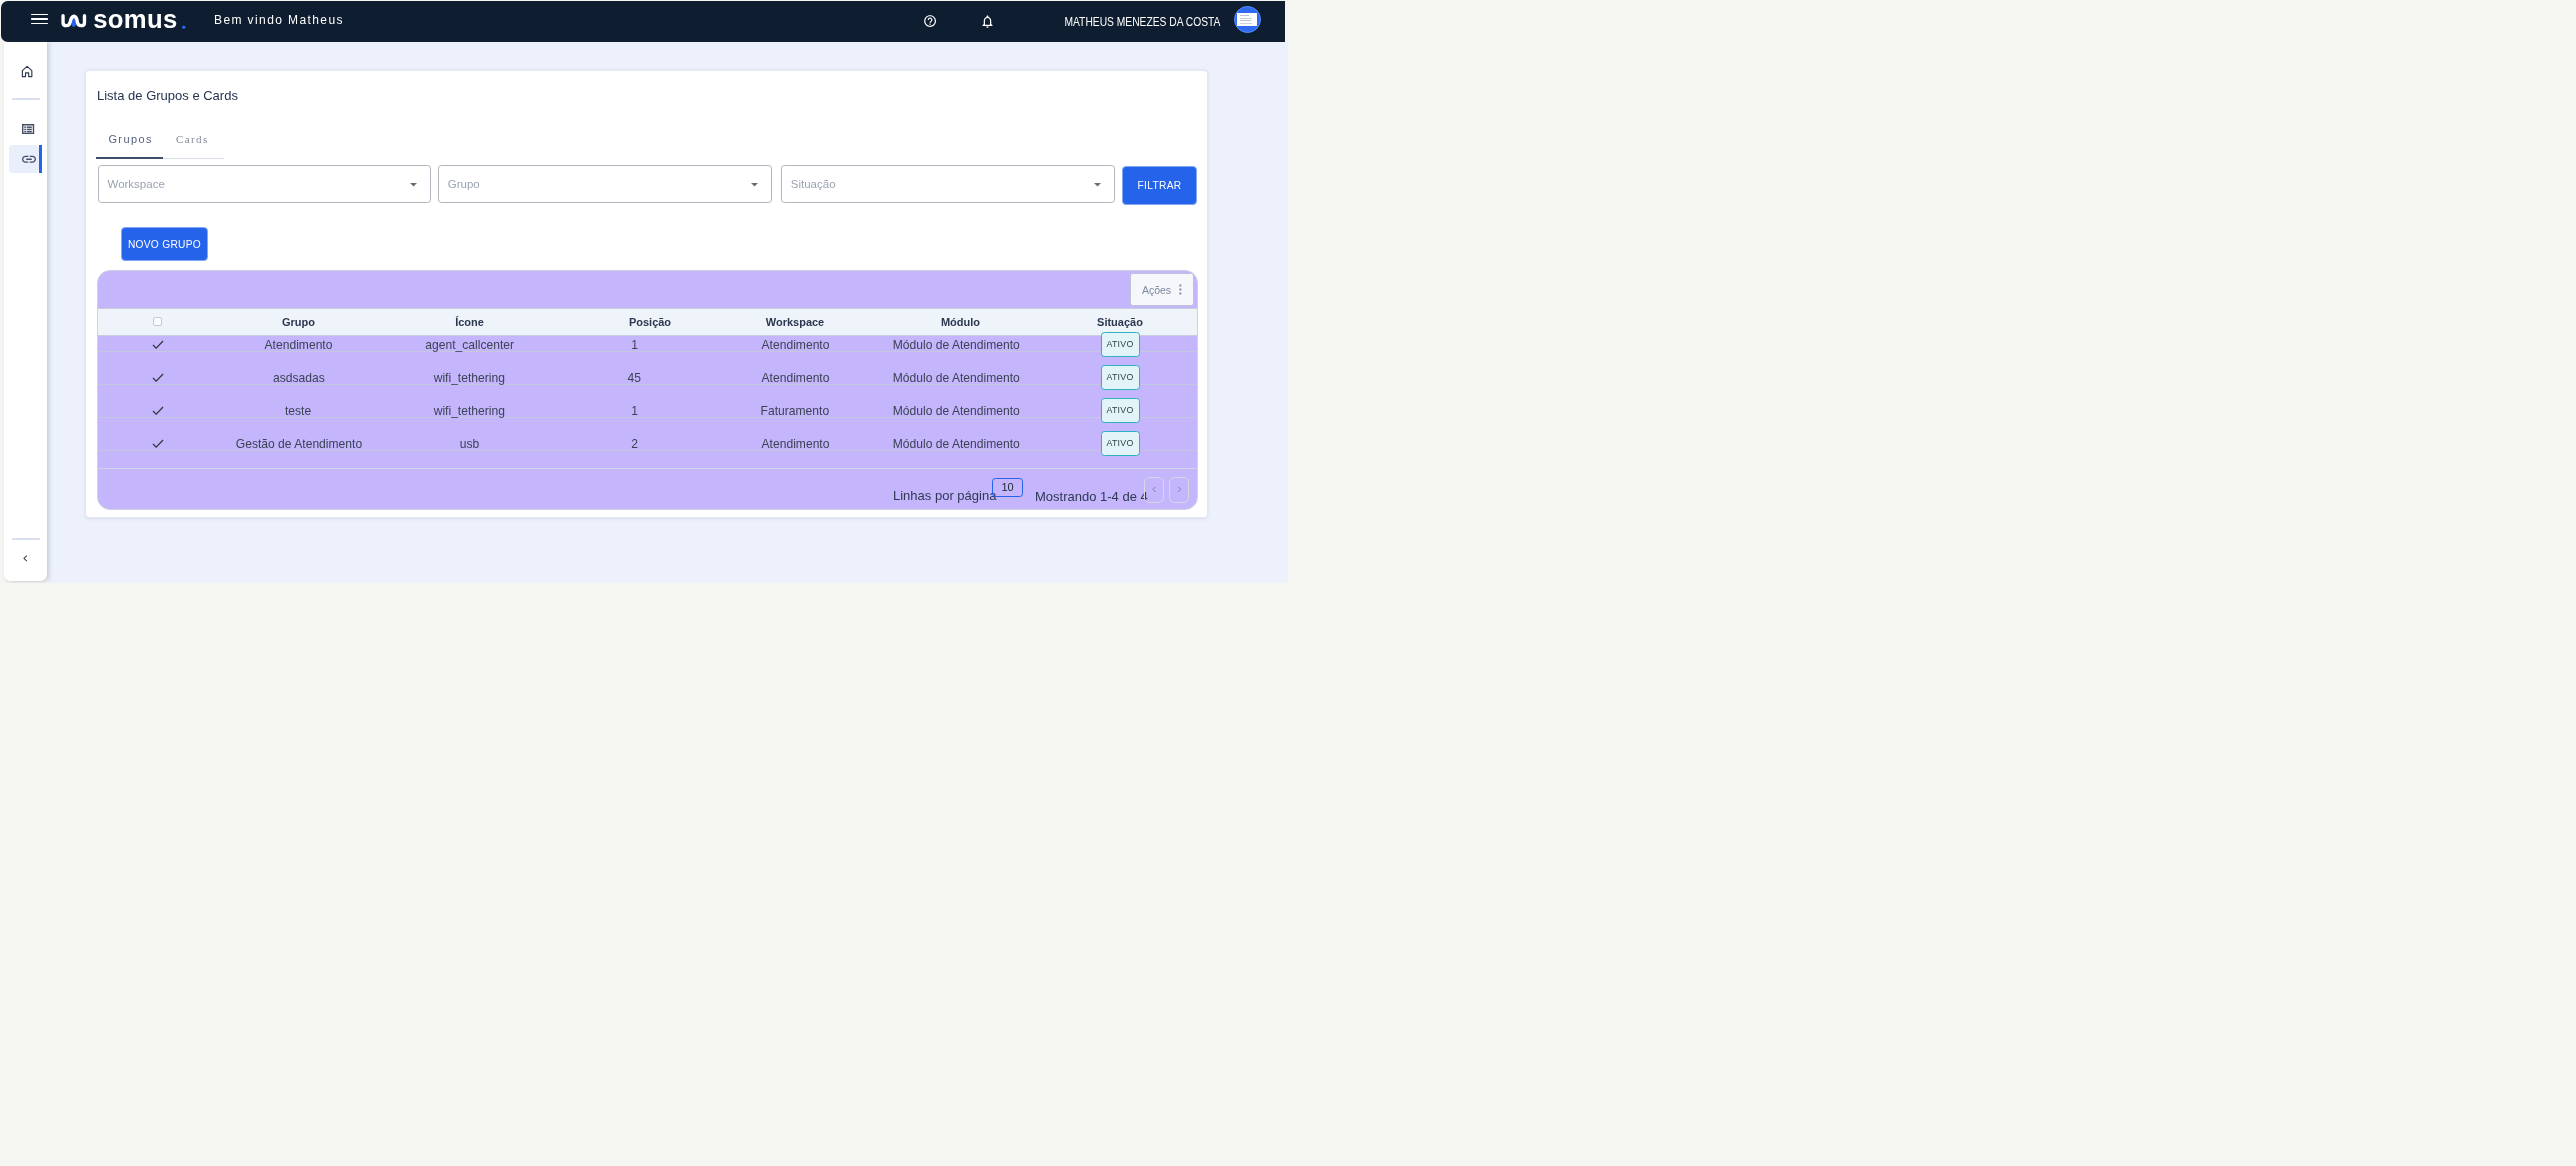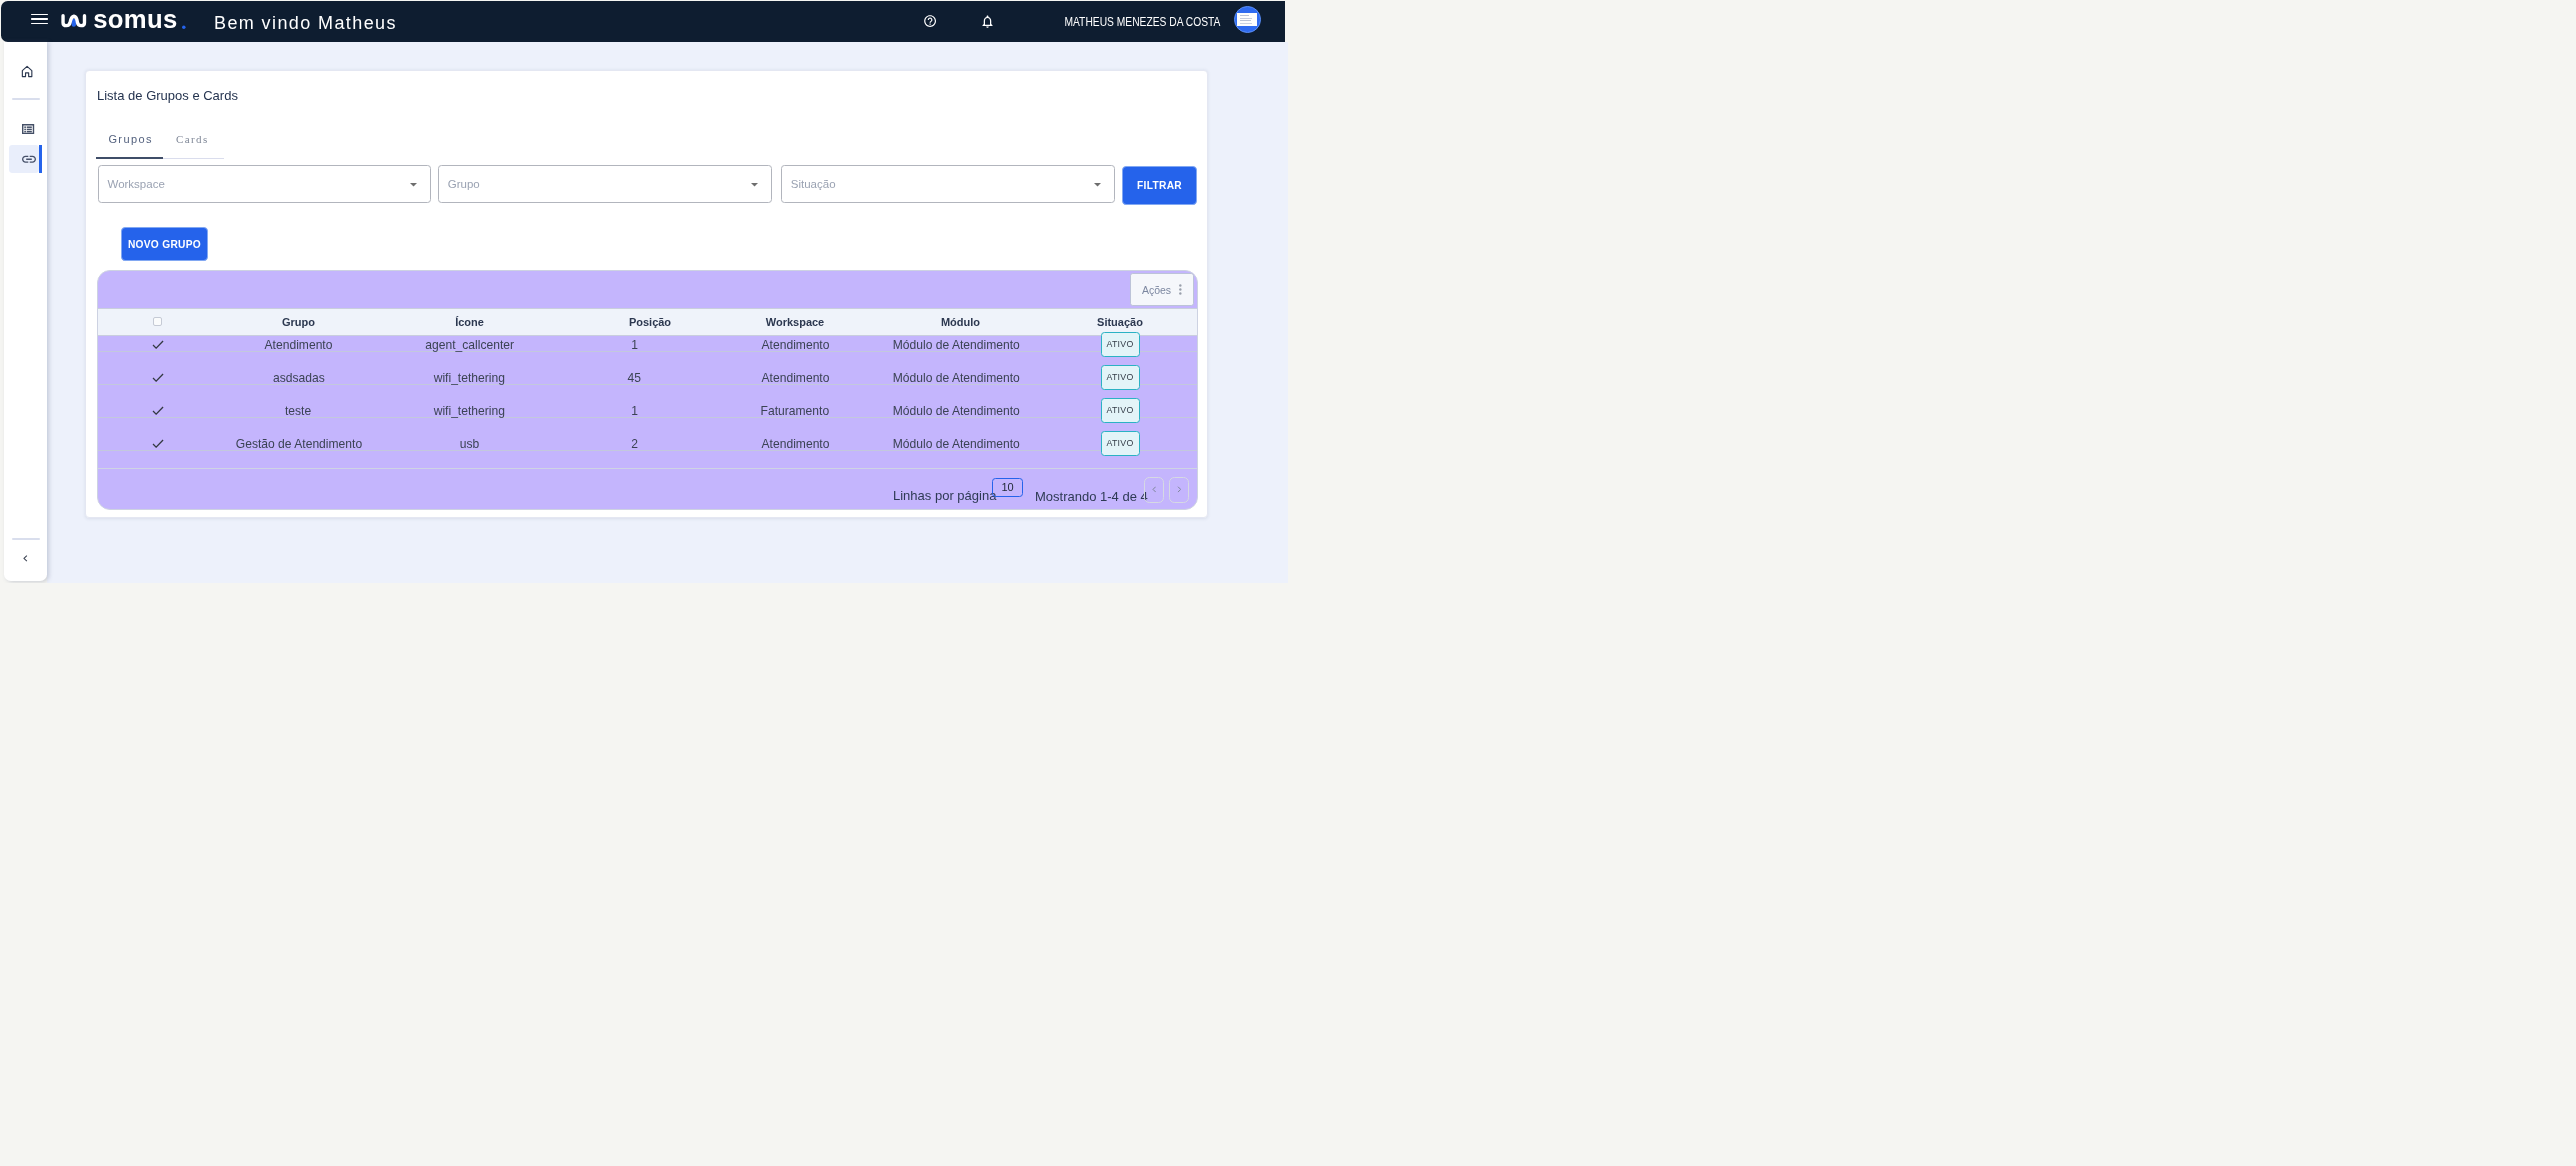--- a/index.html
+++ b/index.html
@@ -5,21 +5,21 @@
   * { margin:0; padding:0; box-sizing:border-box; }
   html,body { width:1288px; height:583px; overflow:hidden; }
   body { background:#f5f5f2; font-family:"Liberation Sans", sans-serif; position:relative; }
 
   
   .navbar { position:absolute; left:1px; top:1.4px; width:1284px; height:41px;
             background:#0e1d30; border-radius:6.8px 0 0 6.8px; }
   .burger { position:absolute; left:30px; top:12.2px; width:17px; height:11.5px; }
   .burger div { position:absolute; left:0; width:17px; height:1.5px; background:#fff; border-radius:0.7px; }
   .logo { position:absolute; left:60px; top:9.5px; }
-  .welcome { position:absolute; left:213px; top:11.5px; color:#fff; font-size:18px; letter-spacing:1.4px; }
+  .welcome { position:absolute; left:213px; top:11.5px; color:#fff; font-size:12px; letter-spacing:1.4px; }
   .nav-ico { position:absolute; top:14.2px; }
   .username { position:absolute; right:65px; top:12.2px; color:#fff; font-size:13px; letter-spacing:0; font-weight:500; transform:scaleX(0.79); transform-origin:right center; white-space:nowrap; }
   .avatar { position:absolute; left:1233px; top:4.4px; width:27px; height:27px; border-radius:50%;
             background:#2f6bf0; border:1.7px solid #5c90f6; overflow:hidden; }
   .avatar .band { position:absolute; left:1.7px; top:5.8px; width:20.3px; height:13.6px; background:#fdfdfd; }
 
   
   .sidebar { position:absolute; left:4.1px; top:42px; width:43px; height:539px; background:#fff;
              border-radius:0 0 6.8px 6.8px; box-shadow:2px 0.7px 4.7px rgba(90,100,130,.28); }
   .sb-div { position:absolute; left:7.5px; width:28px; height:1.7px; background:#d9deed; border-radius:1.4px; }
@@ -35,21 +35,21 @@
   .tab { position:absolute; top:62px; font-size:11px; letter-spacing:1.4px; font-weight:500; }
   .tab1 { left:22.4px; color:#53617e; }
   .tab2 { left:90px; color:#7f8797;font-family:Liberation Serif, serif; }
   .tab-line-active { position:absolute; left:9.8px; top:86px; width:67px; height:1.8px; background:#3f4d68; }
   .tab-line { position:absolute; left:77px; top:87px; width:61px; height:0.7px; background:#dadded; }
 
   .sel { position:absolute; top:94px; height:38px; border:0.7px solid #b2b5bd; border-radius:3.4px; background:#fff; }
   .sel .lab { position:absolute; left:8.8px; top:11.5px; font-size:11.5px; color:#9aa2b2; }
   .sel svg { position:absolute; right:13px; top:17px; }
   .btn-blue { position:absolute; background:#2563eb; border:1.4px solid #82a8f2; border-radius:4.1px; color:#fff; font-size:10.2px;
-              font-weight:700; letter-spacing:0.3px; display:flex; align-items:center; justify-content:center; }
+              font-weight:400; letter-spacing:0.3px; display:flex; align-items:center; justify-content:center; }
 
   
   .tablebox { position:absolute; left:11px; top:199px; width:1101px; height:240px;
               border:0.7px solid #cdd2e2; border-radius:13px; background:#c4b5fd; }
   .acoes { position:absolute; right:3.1px; top:2.4px; width:64px; height:33px; border:0.7px solid #bcc3d8;
            border-radius:2.7px; background:#f5f7fb; color:#7c87a0; font-size:10.5px;
            display:flex; align-items:center; justify-content:center; gap:8.1px; }
   .thead { position:absolute; left:0; top:37px; width:1099px; height:27.5px; background:#eff3fa;
            border-top:0.7px solid #c9cede; border-bottom:0.7px solid #c9cede; }
   .row { position:absolute; left:0; width:1099px; height:17px; border-bottom:0.7px solid #c3c8dd; }

